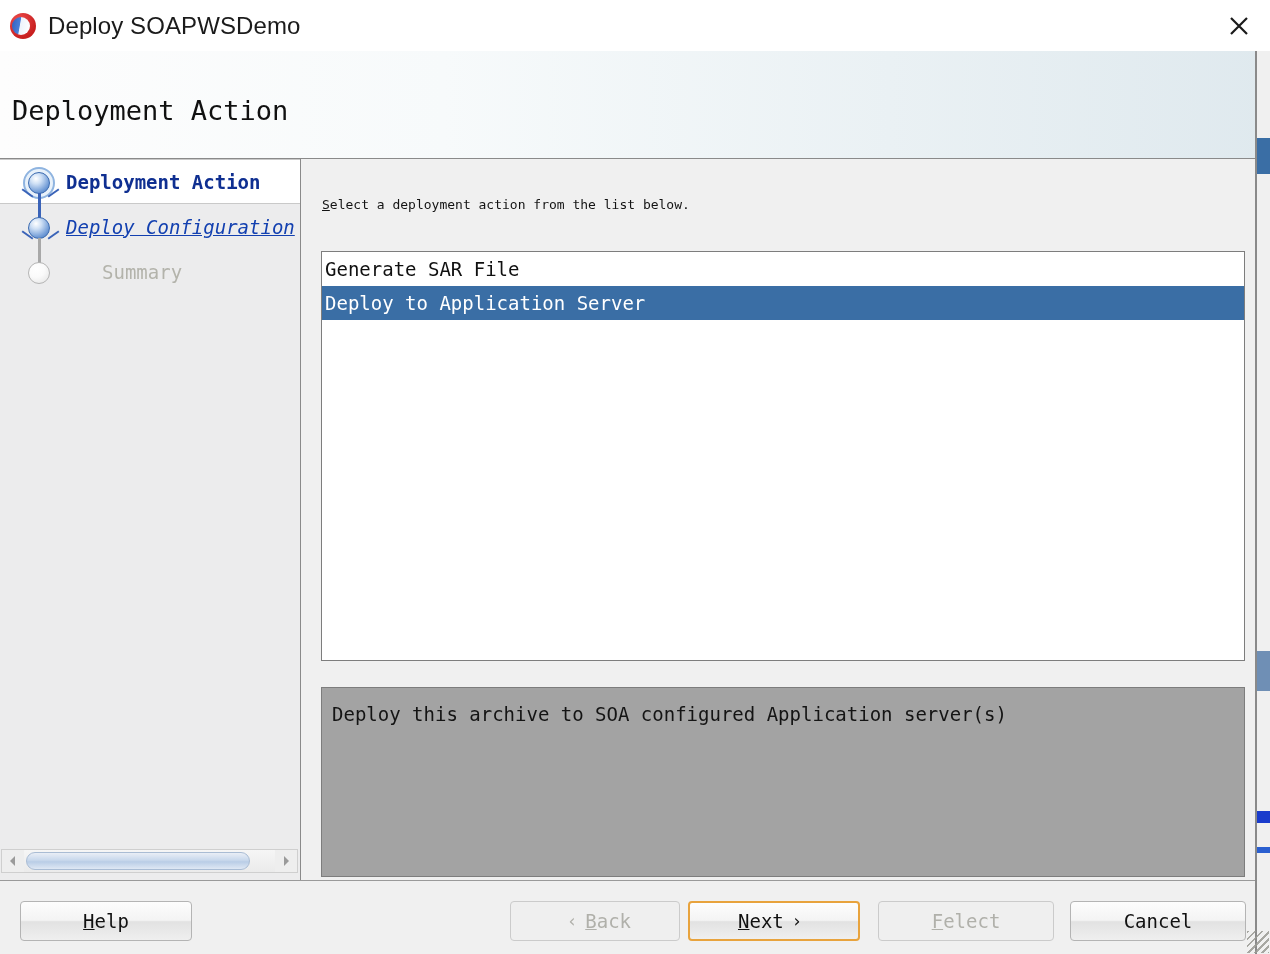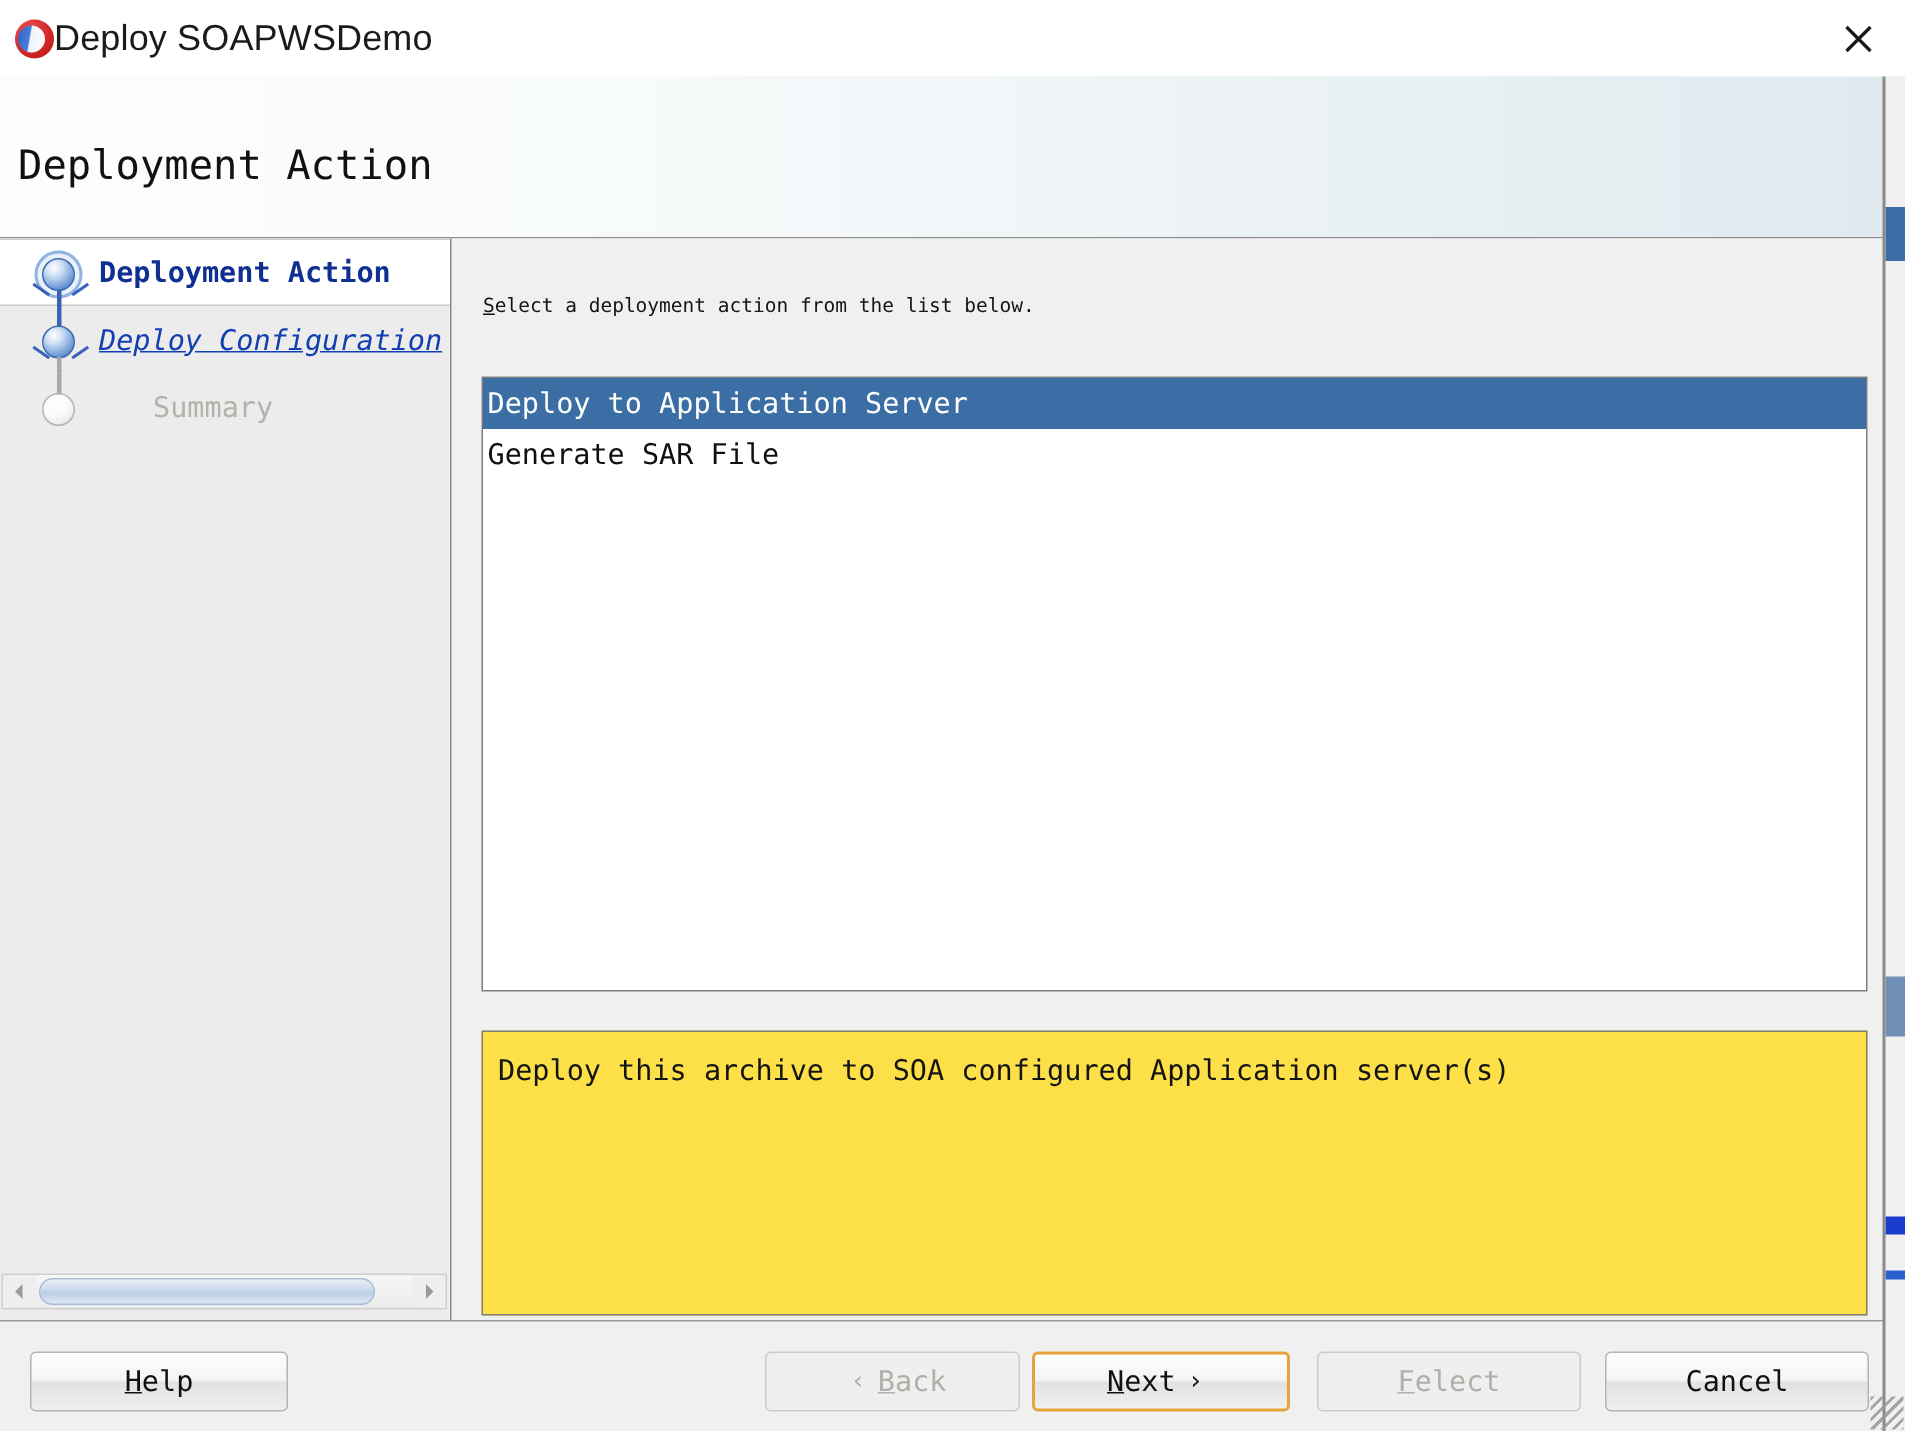--- a/index.html
+++ b/index.html
@@ -40,20 +40,21 @@
     border-radius: 50%;
     background: radial-gradient(circle at 35% 30%, #f05050, #c81f1f 70%);
   }
   .app-icon .inner {
     position: absolute; left: 2px; top: 4px;
     width: 18px; height: 18px;
     border-radius: 50%;
     background: linear-gradient(100deg, #2f5fc0 0%, #4a7fd8 42%, #eef3fb 46%, #ffffff 100%);
   }
   .title-text {
+    margin-left: 12px;
     font-size: 24px;
     color: #1b1b1b;
     letter-spacing: 0.1px;
     white-space: nowrap;
   }
   .close-btn {
     position: absolute;
     right: 0; top: 0;
     width: 62px; height: 51px;
     display: flex; align-items: center; justify-content: center;
@@ -244,21 +245,21 @@
   }
   .list-row.selected {
     background: #3a6ea5;
     color: #ffffff;
   }
 
   .descbox {
     position: absolute;
     left: 19px; top: 528px;
     width: 924px; height: 190px;
-    background: #fde047;
+    background: #a3a3a3;
     border: 1px solid #7d7d7d;
     overflow: hidden;
   }
   .desc-text {
     position: absolute;
     left: 10px; top: 15px;
     font-family: "DejaVu Sans Mono", monospace;
     font-size: 19px;
     color: #141414;
     white-space: nowrap;
@@ -412,22 +413,22 @@
       </div>
     </div>
 
     <div class="content">
 
       <div class="instruction">
         <u>S</u><span>elect a deployment action from the list below.</span>
       </div>
 
       <div class="listbox">
+        <div class="list-row">Generate SAR File</div>
         <div class="list-row selected">Deploy to Application Server</div>
-        <div class="list-row">Generate SAR File</div>
       </div>
 
       <div class="descbox">
         <div class="desc-text">Deploy this archive to SOA configured Application server(s)</div>
       </div>
 
     </div>
   </div>
 
   <div class="buttonbar">

